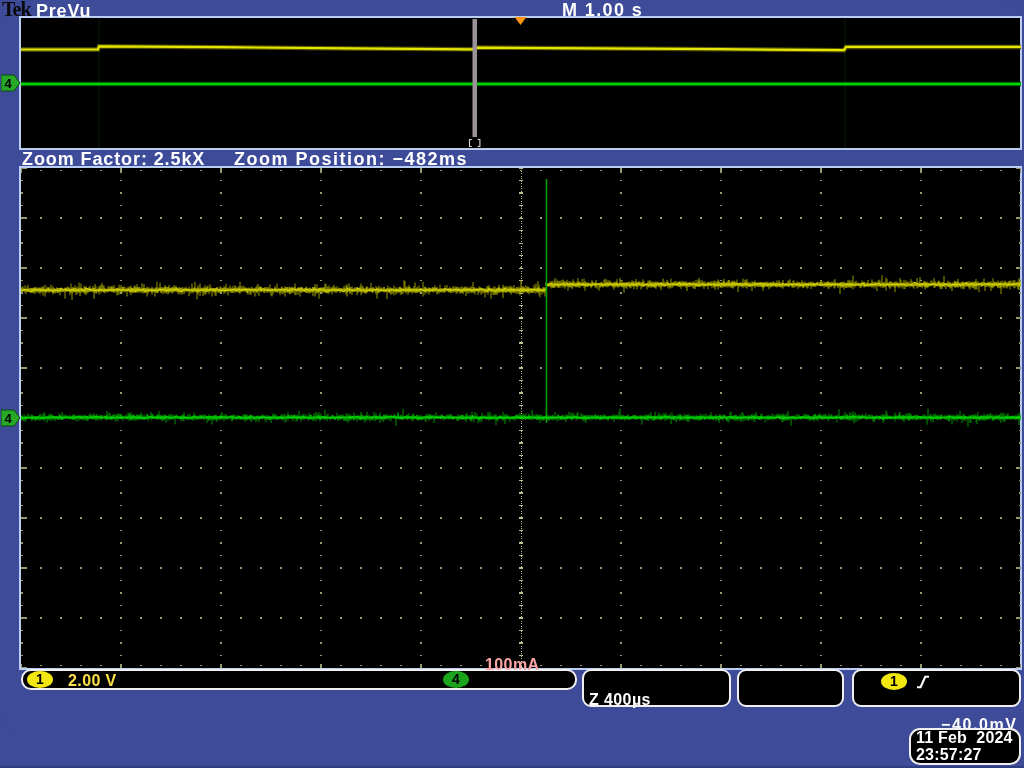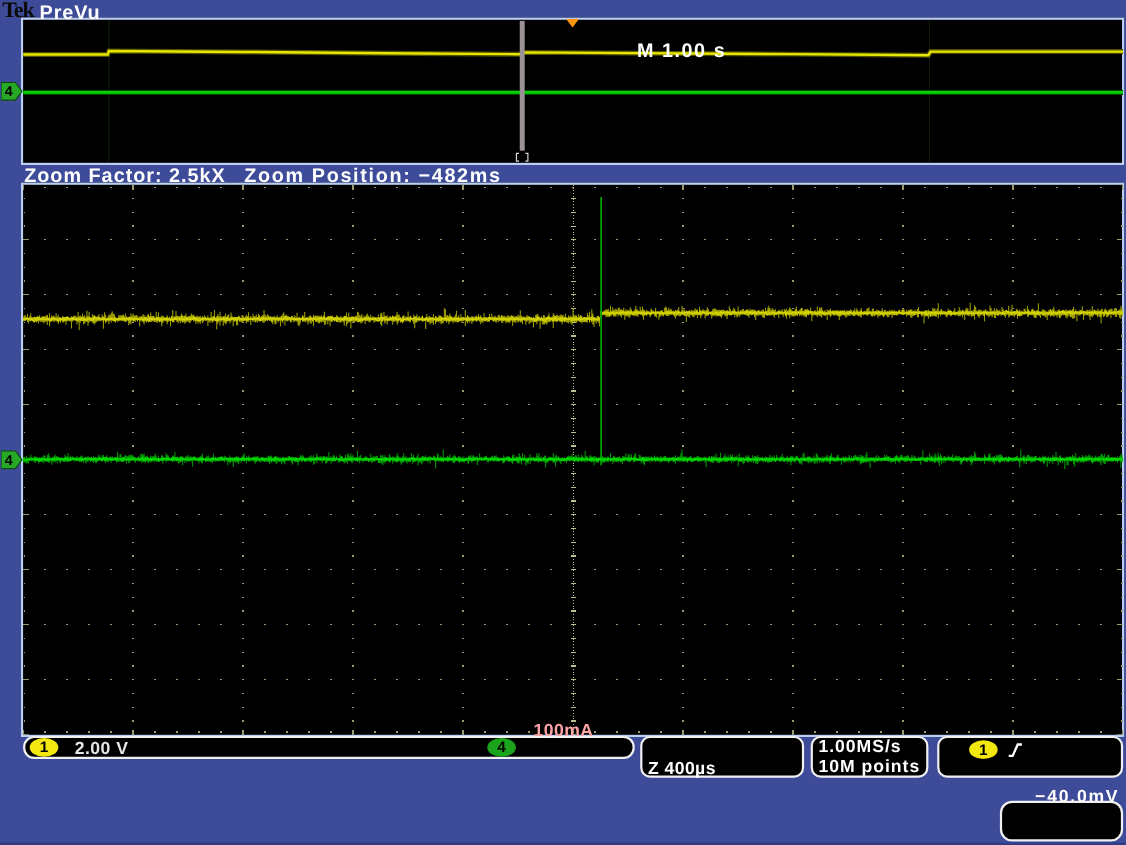--- a/index.html
+++ b/index.html
@@ -26,29 +26,29 @@
     <path d="M 450.8,121.5 h -2.3 v 7 h 2.3 M 456.6,121.5 h 2.3 v 7 h -2.3" fill="none" stroke="#d8d8d8" stroke-width="1.1"></path>
   </svg>
 
   <svg class="abs" style="left:514px;top:16.5px;" width="14" height="9">
     <polygon points="0.5,0 12.5,0 6.5,8" fill="#ff9516"></polygon>
   </svg>
 
   <div class="txt" style="left:2px;top:-2px;font-family:'Liberation Serif',serif;font-size:20px;
        color:#0a0a0a;letter-spacing:-1px;">Tek</div>
   <div class="txt" style="left:36px;top:1px;letter-spacing:0.8px;">PreVu</div>
-  <div class="txt" style="left:579px;top:0px;letter-spacing:1.4px;margin-top:36px;">M 1.00 s</div>
+  <div class="txt" style="left:562px;top:0px;letter-spacing:1.4px;">M 1.00 s</div>
 
   <svg class="abs" style="left:1px;top:74px;" width="20" height="18">
     <polygon points="0,1 13,1 19,9 13,17 0,17" fill="#27a827" stroke="#0c4b0c" stroke-width="1"></polygon>
     <text x="7" y="13.5" font-size="13" font-weight="bold" fill="#000" text-anchor="middle" font-family="Liberation Sans">4</text>
   </svg>
 
   <div class="txt" style="left:22px;top:149px;letter-spacing:0.9px;">Zoom Factor: 2.5kX</div>
-  <div class="txt" style="left:222px;top:149px;letter-spacing:1.5px;">Zoom Position: −482ms</div>
+  <div class="txt" style="left:234px;top:149px;letter-spacing:1.5px;">Zoom Position: −482ms</div>
 
   <div class="win" style="left:19px;top:166px;width:999px;height:500px;"></div>
   <svg class="abs" style="left:21px;top:168px;" width="1000" height="500">
     <g fill="#99996e" shape-rendering="crispEdges">
         <rect x="-0.55" y="1.95" width="1.1" height="1.1"></rect>
         <rect x="19.45" y="1.95" width="1.1" height="1.1"></rect>
         <rect x="39.45" y="1.95" width="1.1" height="1.1"></rect>
         <rect x="59.45" y="1.95" width="1.1" height="1.1"></rect>
         <rect x="79.45" y="1.95" width="1.1" height="1.1"></rect>
         <rect x="99.45" y="1.95" width="1.1" height="1.1"></rect>
@@ -1313,33 +1313,33 @@
     <polyline points="0,249.7 2,250.1 4,249.8 6,249.9 8,249.6 10,249.7 12,250.0 14,250.3 16,250.7 18,249.3 20,250.0 22,250.0 24,249.7 26,249.7 28,248.8 30,250.2 32,249.0 34,249.1 36,249.0 38,249.8 40,248.9 42,249.8 44,249.8 46,249.6 48,249.3 50,249.9 52,250.3 54,249.2 56,248.9 58,249.1 60,249.0 62,249.4 64,249.4 66,248.1 68,250.4 70,249.0 72,249.3 74,248.3 76,248.4 78,248.9 80,249.6 82,250.0 84,248.4 86,249.6 88,250.4 90,249.3 92,250.0 94,249.7 96,249.0 98,250.1 100,249.1 102,249.7 104,249.3 106,249.4 108,249.6 110,250.3 112,248.5 114,248.8 116,249.6 118,250.1 120,249.4 122,249.4 124,249.8 126,250.4 128,249.0 130,248.5 132,249.3 134,250.0 136,248.7 138,250.2 140,250.0 142,250.0 144,249.0 146,248.7 148,249.9 150,249.7 152,249.9 154,248.7 156,247.8 158,250.2 160,250.1 162,249.3 164,249.5 166,249.8 168,249.9 170,249.4 172,249.2 174,248.9 176,250.1 178,249.6 180,247.5 182,249.7 184,249.2 186,248.7 188,249.2 190,248.7 192,249.2 194,249.2 196,249.8 198,248.9 200,248.4 202,249.1 204,248.7 206,249.9 208,249.4 210,248.5 212,249.0 214,249.5 216,249.5 218,248.4 220,249.4 222,249.7 224,250.1 226,250.2 228,249.4 230,248.7 232,249.3 234,249.9 236,249.0 238,250.3 240,248.9 242,248.8 244,250.0 246,249.4 248,249.7 250,249.3 252,249.5 254,249.1 256,250.6 258,249.9 260,249.4 262,249.8 264,250.0 266,249.2 268,249.6 270,249.6 272,249.2 274,249.0 276,249.4 278,249.3 280,249.3 282,248.3 284,249.5 286,249.9 288,249.5 290,250.5 292,250.0 294,249.3 296,249.1 298,249.8 300,249.3 302,248.5 304,249.6 306,249.3 308,249.4 310,249.9 312,249.6 314,250.7 316,249.1 318,249.4 320,249.7 322,249.2 324,249.2 326,250.5 328,248.7 330,249.7 332,248.5 334,249.7 336,248.4 338,248.8 340,250.2 342,250.4 344,249.6 346,247.9 348,250.1 350,249.6 352,248.9 354,249.3 356,248.7 358,249.4 360,249.4 362,249.6 364,250.0 366,249.1 368,248.2 370,248.8 372,248.8 374,249.3 376,249.2 378,249.5 380,250.3 382,249.5 384,248.9 386,249.3 388,249.0 390,249.4 392,249.8 394,248.8 396,249.9 398,250.6 400,250.4 402,250.5 404,249.6 406,248.7 408,250.7 410,249.5 412,249.6 414,249.3 416,249.0 418,249.9 420,248.7 422,248.7 424,249.8 426,249.3 428,249.0 430,249.8 432,250.3 434,249.3 436,249.4 438,249.8 440,250.0 442,250.1 444,249.9 446,249.1 448,249.8 450,249.5 452,248.5 454,250.2 456,249.8 458,250.3 460,249.5 462,249.9 464,249.5 466,249.6 468,250.0 470,249.5 472,249.9 474,249.5 476,250.2 478,249.9 480,248.5 482,250.5 484,249.8 486,249.2 488,249.1 490,250.7 492,249.6 494,249.8 496,249.8 498,249.1 500,250.5 502,250.8 504,249.1 506,250.2 508,248.6 510,249.3 512,249.5 514,249.5 516,249.8 518,249.7 520,249.7 522,249.4 524,249.7 526,249.2 528,250.6 530,249.5 532,250.2 534,249.6 536,249.4 538,249.4 540,248.8 542,250.7 544,249.7 546,249.6 548,249.2 550,250.3 552,249.3 554,249.2 556,249.2 558,250.4 560,249.7 562,249.4 564,249.1 566,250.3 568,249.7 570,249.3 572,250.0 574,250.0 576,248.9 578,250.2 580,250.1 582,249.4 584,248.7 586,250.2 588,249.3 590,249.4 592,249.3 594,249.3 596,250.0 598,248.9 600,249.8 602,250.2 604,250.1 606,249.9 608,249.7 610,249.4 612,249.4 614,249.0 616,250.5 618,249.4 620,248.9 622,250.0 624,250.4 626,249.7 628,249.3 630,248.8 632,249.9 634,249.4 636,249.1 638,249.9 640,248.8 642,249.9 644,248.1 646,249.1 648,248.7 650,249.4 652,250.0 654,248.7 656,250.3 658,249.1 660,249.2 662,250.1 664,249.1 666,250.4 668,249.4 670,249.4 672,249.0 674,250.2 676,249.5 678,249.2 680,249.0 682,249.1 684,249.4 686,249.1 688,250.0 690,249.5 692,249.1 694,249.8 696,250.3 698,248.3 700,249.7 702,250.1 704,249.6 706,250.0 708,248.6 710,249.1 712,250.1 714,249.5 716,249.5 718,249.9 720,249.7 722,249.8 724,249.2 726,249.3 728,250.2 730,249.2 732,248.7 734,249.3 736,250.0 738,250.6 740,249.6 742,249.1 744,249.8 746,249.7 748,250.2 750,249.8 752,249.9 754,249.8 756,249.7 758,249.0 760,249.4 762,250.5 764,250.3 766,250.1 768,249.7 770,249.4 772,249.7 774,249.3 776,250.1 778,249.3 780,249.1 782,248.6 784,250.4 786,249.1 788,249.0 790,249.7 792,250.5 794,249.9 796,249.3 798,249.8 800,249.0 802,249.4 804,249.5 806,249.5 808,249.9 810,249.8 812,250.6 814,250.0 816,249.3 818,249.7 820,249.0 822,249.2 824,249.3 826,250.1 828,249.1 830,248.6 832,248.9 834,248.8 836,249.4 838,249.3 840,248.8 842,249.1 844,249.3 846,249.7 848,249.8 850,250.3 852,249.4 854,249.9 856,249.5 858,248.9 860,249.1 862,250.8 864,249.4 866,250.5 868,250.0 870,250.5 872,249.4 874,250.1 876,249.3 878,248.9 880,248.8 882,249.8 884,248.6 886,249.7 888,249.0 890,249.7 892,248.7 894,250.0 896,249.4 898,248.6 900,248.7 902,249.6 904,248.6 906,249.7 908,249.8 910,249.1 912,250.3 914,250.4 916,249.7 918,249.8 920,249.8 922,249.4 924,250.2 926,249.2 928,248.1 930,249.5 932,249.8 934,250.0 936,248.9 938,250.3 940,249.0 942,249.9 944,249.9 946,249.6 948,250.1 950,249.2 952,250.7 954,249.8 956,249.3 958,251.0 960,249.5 962,248.6 964,250.3 966,250.4 968,249.2 970,248.9 972,250.1 974,249.6 976,249.0 978,249.2 980,249.5 982,250.1 984,250.4 986,249.2 988,250.4 990,248.6 992,249.9 994,249.4 996,249.7 998,249.3 1000,249.1" fill="none" stroke="#00dc00" stroke-width="1"></polyline>
   </svg>
 
   <svg class="abs" style="left:1px;top:409px;" width="20" height="18">
     <polygon points="0,1 13,1 19,9 13,17 0,17" fill="#27a827" stroke="#0c4b0c" stroke-width="1"></polygon>
     <text x="7" y="13.5" font-size="13" font-weight="bold" fill="#000" text-anchor="middle" font-family="Liberation Sans">4</text>
   </svg>
 
   <div class="rbox" style="left:21px;top:669px;width:556px;height:21px;border-radius:10px;"></div>
   <div class="badge" style="left:27px;top:671px;background:#f2e70e;">1</div>
-  <div class="val" style="left:68px;top:672px;color:#e5e5e5;">2.00 V</div>
+  <div class="val" style="left:68px;top:672px;color:#fde047;">2.00 V</div>
   <div class="badge" style="left:443px;top:671px;background:#1ca31c;">4</div>
   <div class="val" style="left:485px;top:656px;color:#fca5a5;">100mA</div>
 
   <div class="rbox" style="left:582px;top:669px;width:149px;height:38px;"></div>
   <div class="val" style="left:589px;top:672px;margin-top:19px;">Z 400µs</div>
 
   <div class="rbox" style="left:737px;top:669px;width:107px;height:38px;"></div>
-  <div class="val" style="left:744px;top:671px;line-height:17.5px;letter-spacing:0.9px;">1.00MS/s<br>10M points</div>
 
   <div class="rbox" style="left:852px;top:669px;width:169px;height:38px;"></div>
   <div class="badge" style="left:881px;top:673px;background:#f2e70e;">1</div>
   <svg class="abs" style="left:916px;top:675px;" width="16" height="14">
     <path d="M 1,12.2 h 3.6 l 4.6,-10.4 h 3.8" fill="none" stroke="#fff" stroke-width="2.1"></path>
   </svg>
   <div class="val" style="left:941px;top:672px;letter-spacing:1.6px;margin-top:44px;">−40.0mV</div>
 
   <div class="rbox" style="left:909px;top:728px;width:112px;height:37px;border-radius:11px;"></div>
+  <div class="val" style="left:916px;top:729px;line-height:17px;letter-spacing:0.2px;">11 Feb  2024<br>23:57:27</div>
 
   <div class="abs" style="left:0;top:766px;width:1024px;height:2px;background:#313d83;"></div>
 </div>
 
 </body></html>

